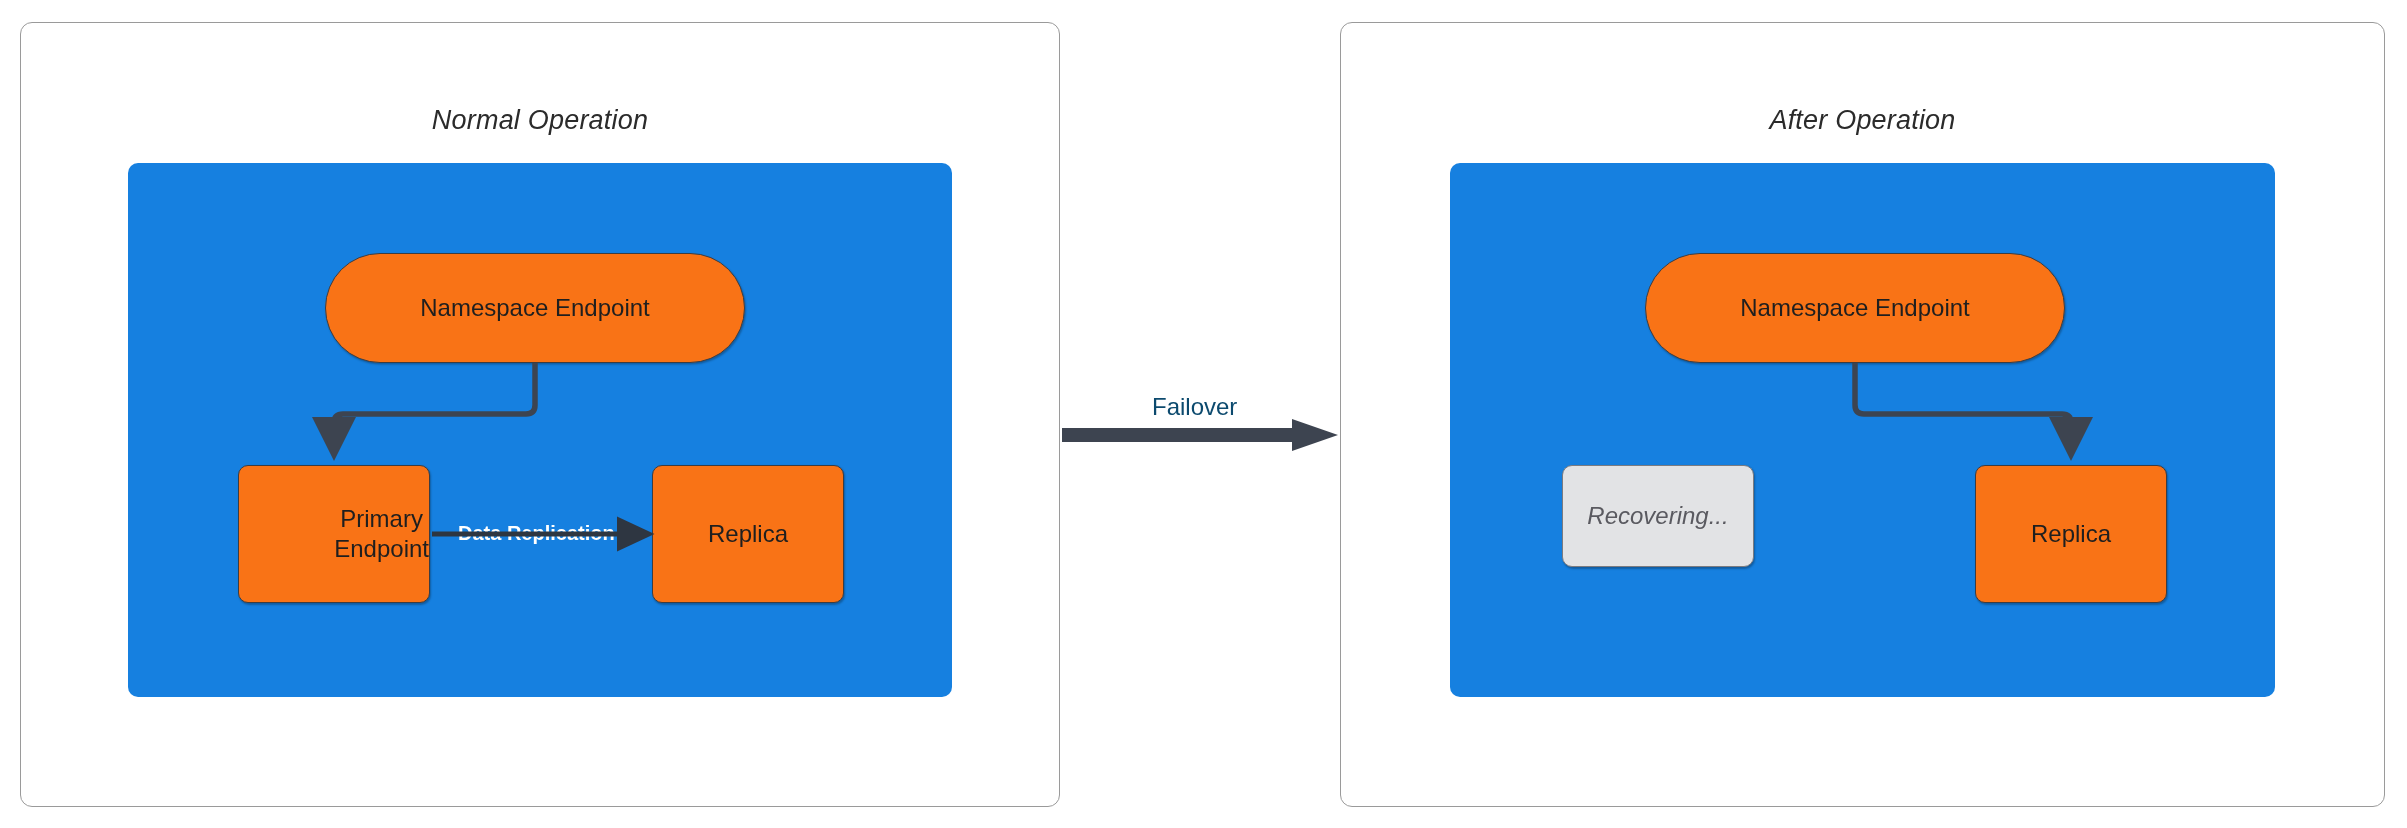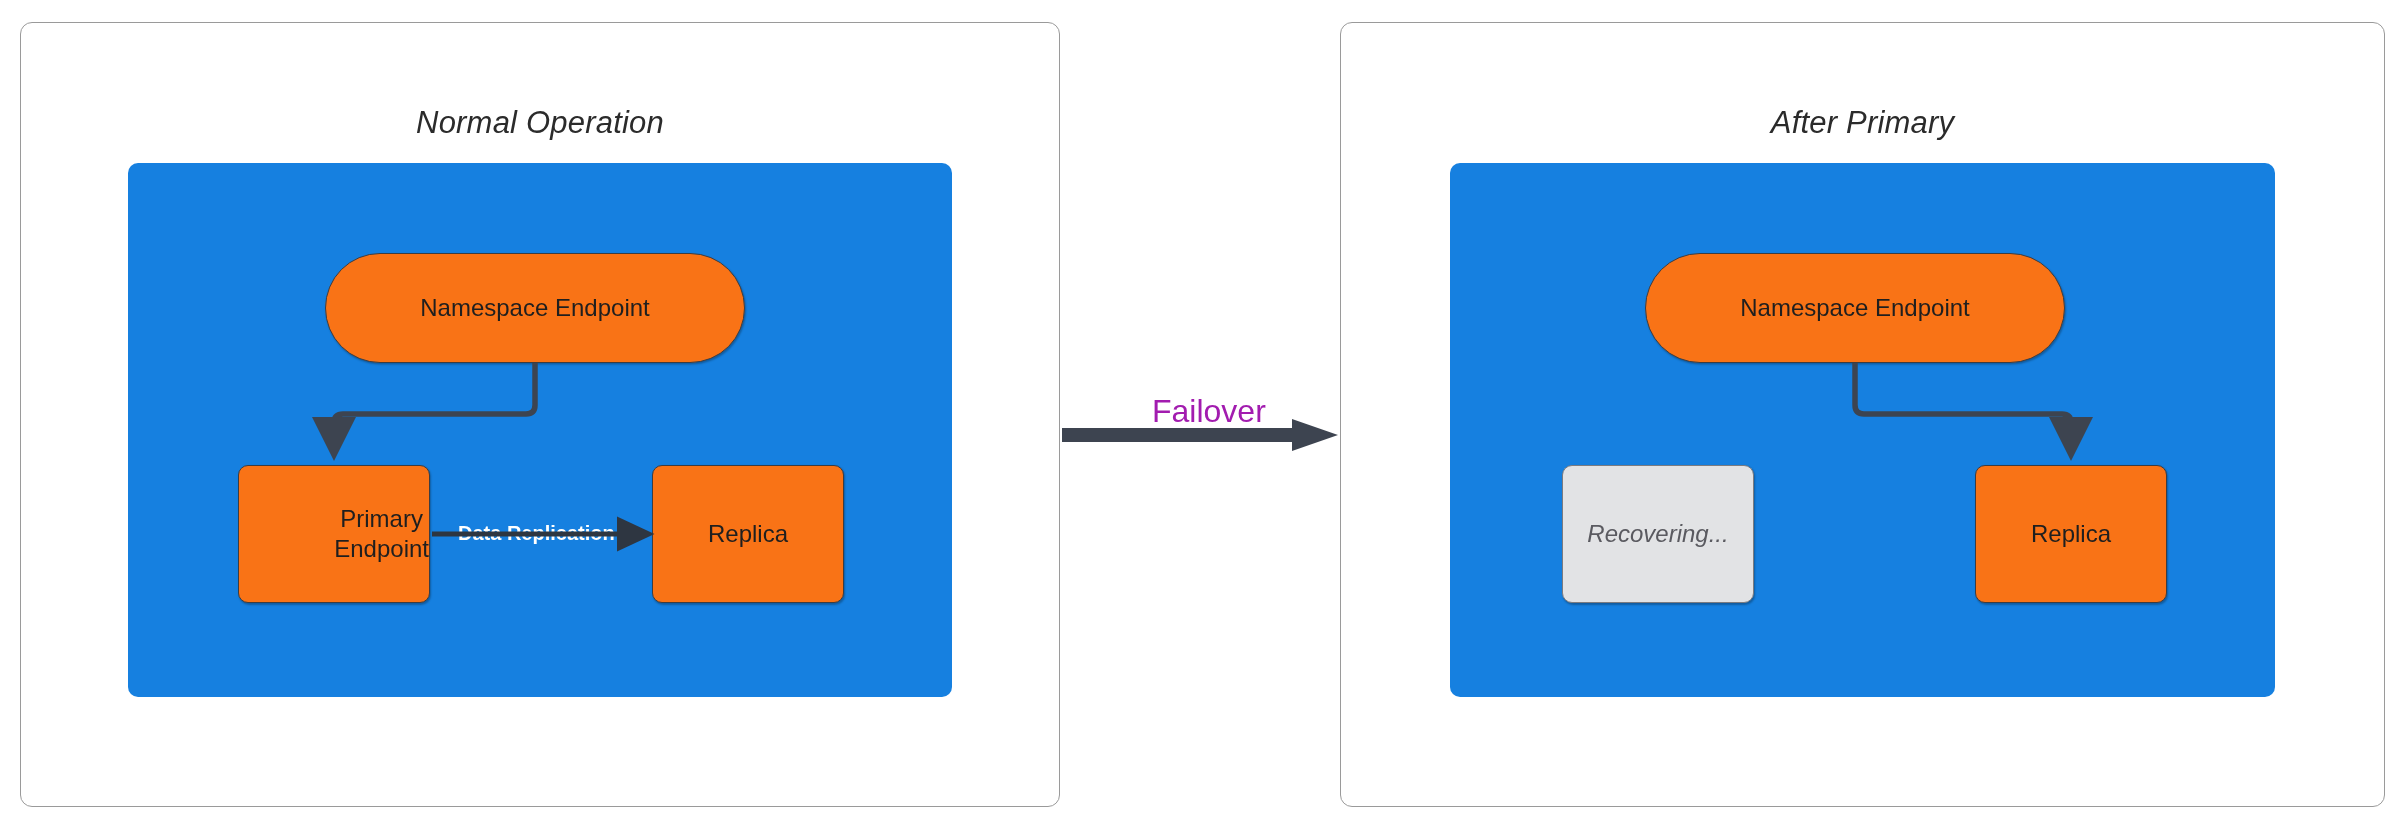--- a/index.html
+++ b/index.html
@@ -25,21 +25,21 @@
     border: 1.5px solid #9a9a9a;
     border-radius: 12px;
     box-sizing: border-box;
   }
   .panel-title {
     position: absolute;
     left: 0;
     right: 0;
     text-align: center;
     font-style: italic;
-    font-size: 31px;
+    font-size: 27px;
     color: #2b2b2b;
     letter-spacing: 0.2px;
     white-space: nowrap;
   }
 
   
   .cluster {
     position: absolute;
     background: #1680e0;
     border-radius: 10px;
@@ -78,23 +78,23 @@
   .edge-label {
     position: absolute;
     white-space: nowrap;
     font-size: 20px;
   }
   .edge-label.replication {
     color: #ffffff;
     font-weight: bold;
   }
   .edge-label.failover {
-    color: #a21caf;
+    color: #0c4a6e;
     font-weight: normal;
-    font-size: 32px;
+    font-size: 24px;
   }
 
   svg.overlay {
     position: absolute;
     left: 0;
     top: 0;
     width: 2407px;
     height: 828px;
     pointer-events: none;
   }
@@ -121,30 +121,30 @@
     </span>
   </div>
 
   <div class="node rect" style="left:652px; top:465px; width:192px; height:138px;">
     <span>Replica</span>
   </div>
 
   <div class="edge-label replication" style="left:458px; top:522px;">Data Replication</div>
 
   <div class="panel" style="left:1340px; top:22px; width:1045px; height:785px;">
-    <div class="panel-title" style="top:82px;">After Primary</div>
+    <div class="panel-title" style="top:82px;">After Operation</div>
   </div>
 
   <div class="cluster" style="left:1450px; top:163px; width:825px; height:534px;"></div>
 
   <div class="node stadium" style="left:1645px; top:253px; width:420px; height:110px;">
     <span>Namespace Endpoint</span>
   </div>
 
-  <div class="node rect recovering" style="left:1562px; top:465px; width:192px; height:138px;">
+  <div class="node rect recovering" style="left:1562px; top:465px; width:192px; height:102px;">
     <span>Recovering...</span>
   </div>
 
   <div class="node rect" style="left:1975px; top:465px; width:192px; height:138px;">
     <span>Replica</span>
   </div>
 
   <div class="edge-label failover" style="left:1152px; top:393px;">Failover</div>
 
   <svg class="overlay" viewBox="0 0 2407 828" xmlns="http://www.w3.org/2000/svg">

